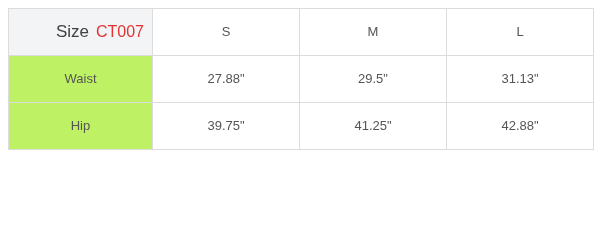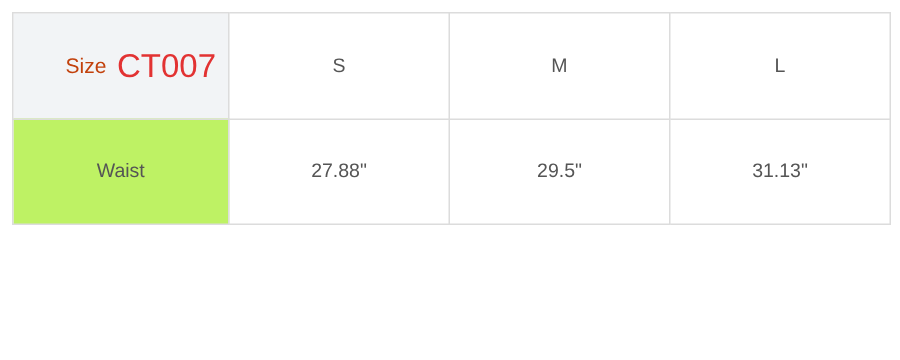--- a/index.html
+++ b/index.html
@@ -60,26 +60,26 @@
     color: #555555;
   }
   table.size-chart tr.header-row td.label-cell {
     background: #f2f4f6;
     text-align: right;
     padding-right: 8px;
     white-space: nowrap;
   }
 
   .size-word {
-    font-size: 14px;
-    color: #c2410c;
+    font-size: 17px;
+    color: #404040;
     vertical-align: middle;
   }
   .model-code {
-    font-size: 22px;
+    font-size: 16px;
     color: #e23232;
     vertical-align: middle;
     margin-left: 7px;
     letter-spacing: 0px;
   }
 </style>
 </head>
 <body>
 
 <div id="size-chart-wrap">
@@ -100,17 +100,23 @@
         <td>L</td>
       </tr>
 
       <tr>
         <td class="label-cell">Waist</td>
         <td>27.88"</td>
         <td>29.5"</td>
         <td>31.13"</td>
       </tr>
 
+      <tr>
+        <td class="label-cell">Hip</td>
+        <td>39.75"</td>
+        <td>41.25"</td>
+        <td>42.88"</td>
+      </tr>
 
 
     </tbody>
   </table>
 </div>
 
 </body></html>

